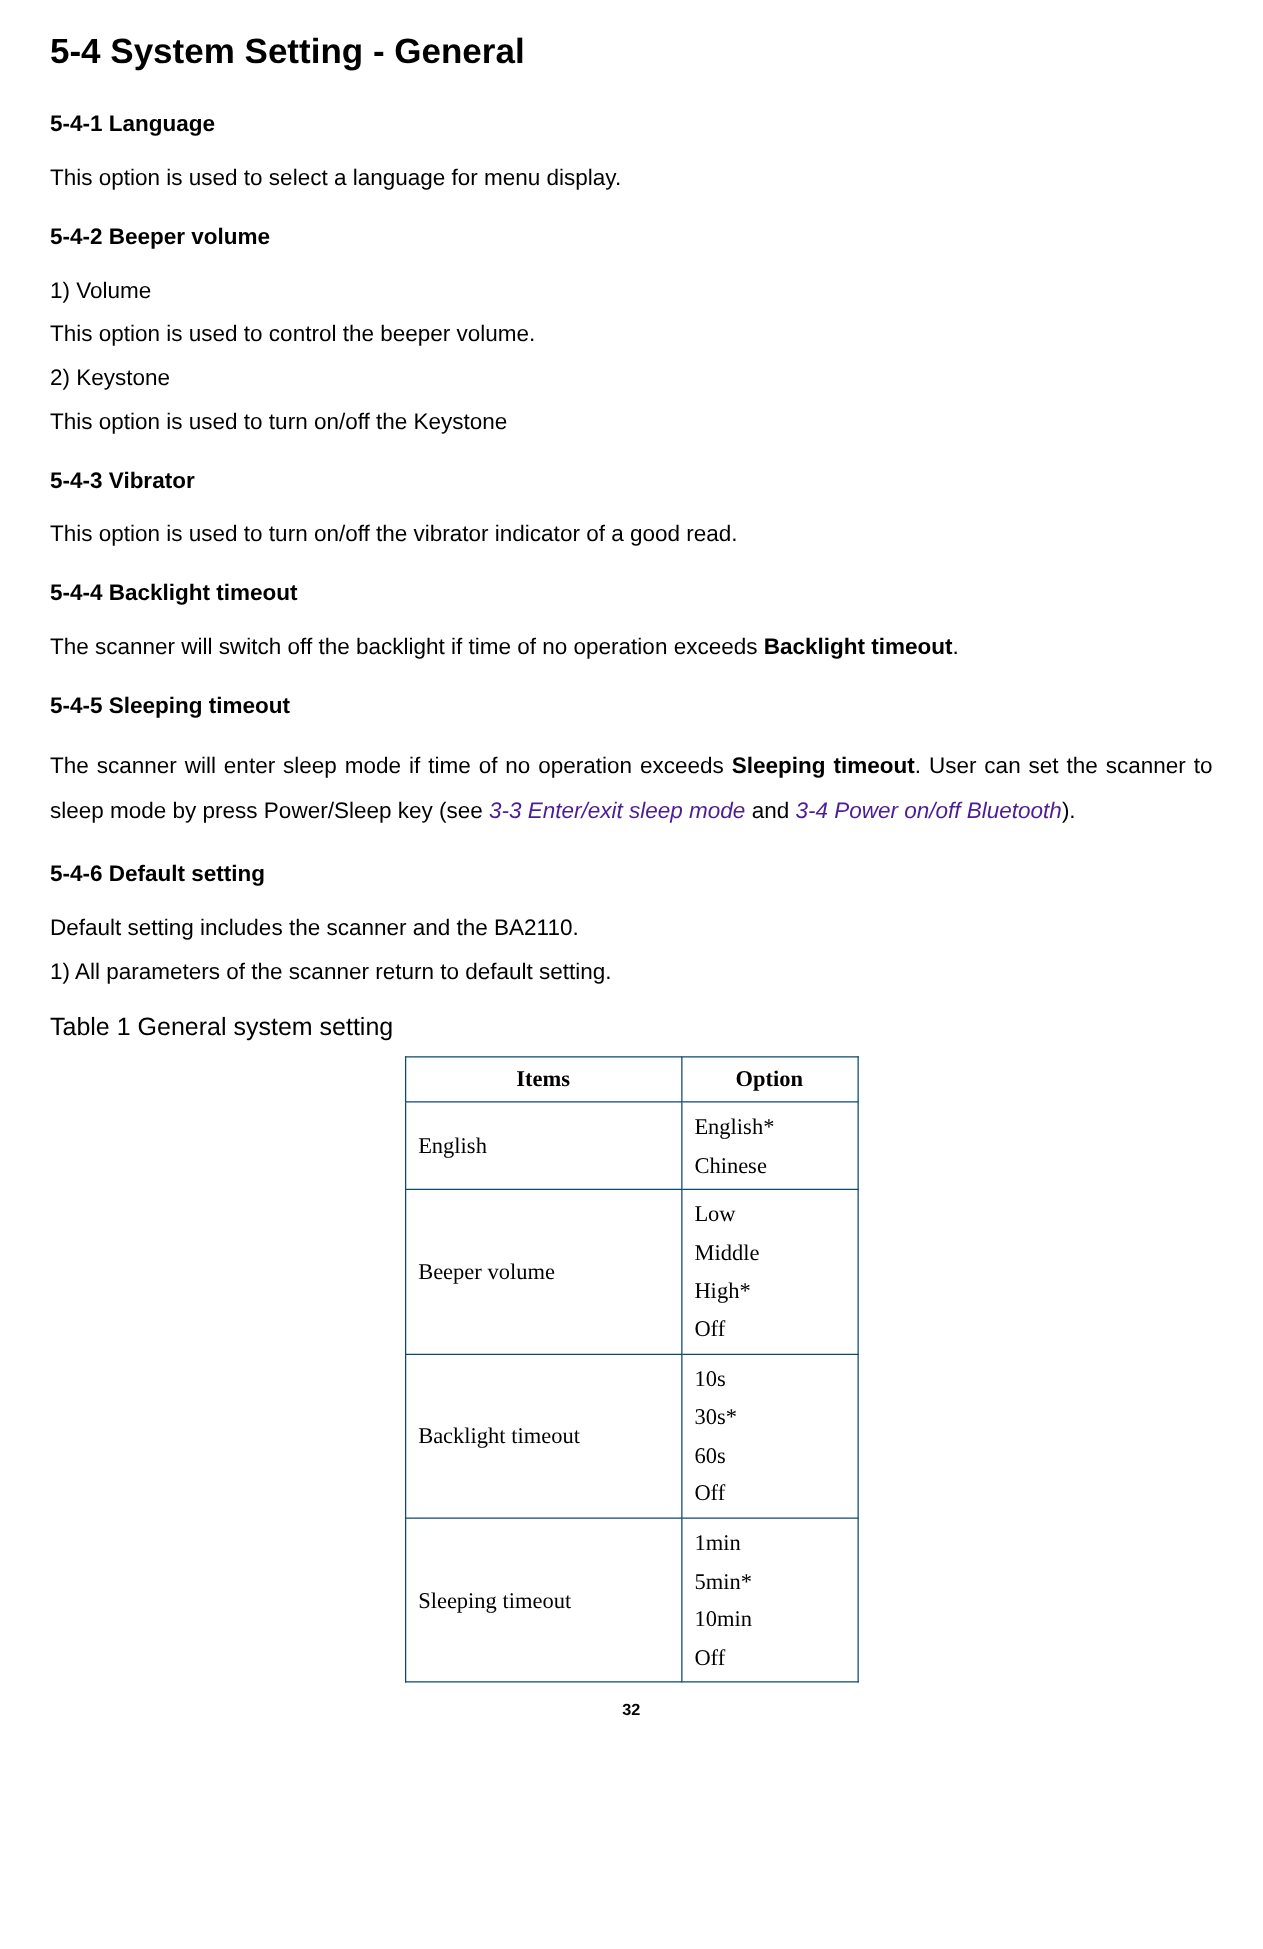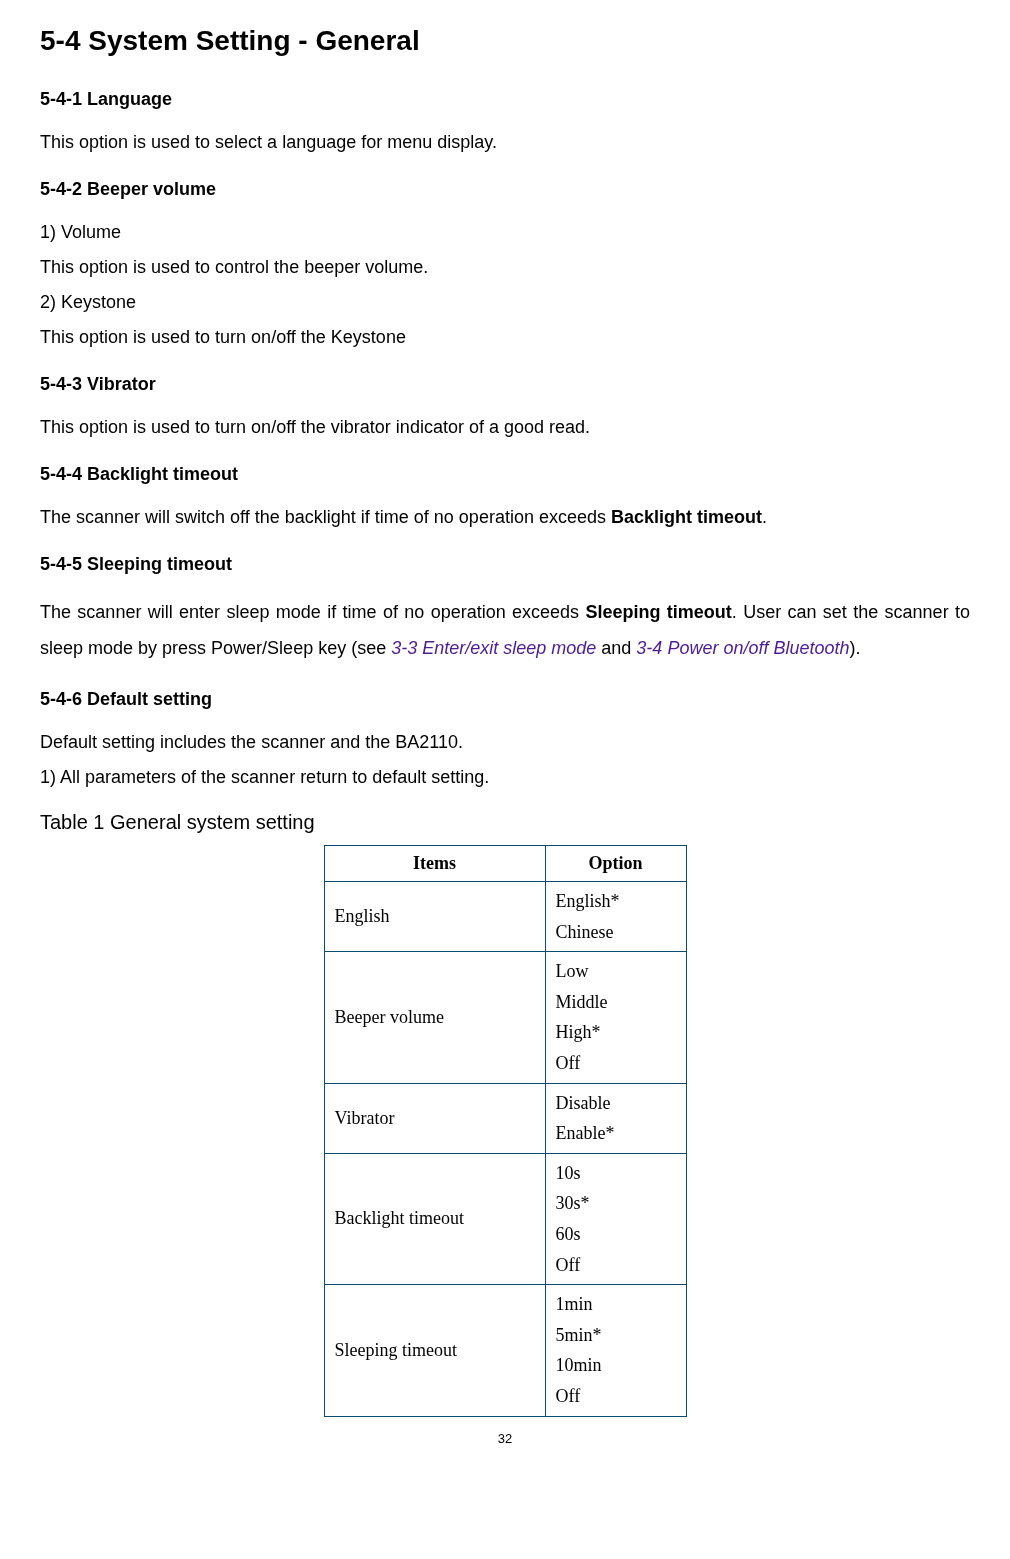--- a/index.html
+++ b/index.html
@@ -54,20 +54,21 @@
       text-align: center;
       font-weight: bold;
     }
     .col-items { width: 200px; }
     .col-option { width: 120px; }
     .option-line { display: block; line-height: 1.7; }
     .page-num {
       text-align: center;
       font-size: 13px;
       margin-top: 12px;
+      font-weight: bold;
     }
   </style>
 </head>
 <body>
 
 <h1>5-4 System Setting - General</h1>
 
 <h2>5-4-1 Language</h2>
 <p>This option is used to select a language for menu display.</p>
 
@@ -114,27 +115,20 @@
     <tr>
       <td>Beeper volume</td>
       <td>
         <span class="option-line">Low</span>
         <span class="option-line">Middle</span>
         <span class="option-line">High*</span>
         <span class="option-line">Off</span>
       </td>
     </tr>
     <tr>
-      <td>Vibrator</td>
-      <td>
-        <span class="option-line">Disable</span>
-        <span class="option-line">Enable*</span>
-      </td>
-    </tr>
-    <tr>
       <td>Backlight timeout</td>
       <td>
         <span class="option-line">10s</span>
         <span class="option-line">30s*</span>
         <span class="option-line">60s</span>
         <span class="option-line">Off</span>
       </td>
     </tr>
     <tr>
       <td>Sleeping timeout</td>

